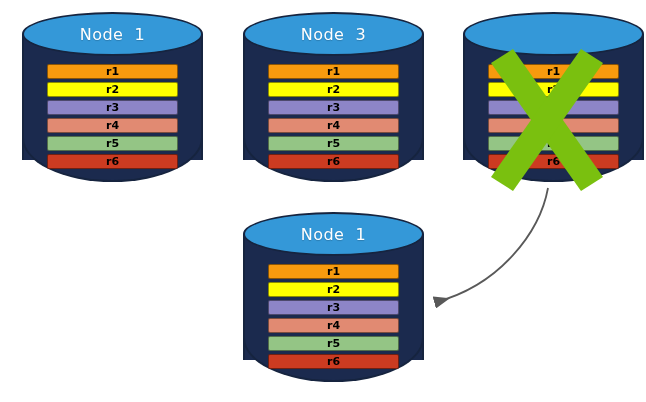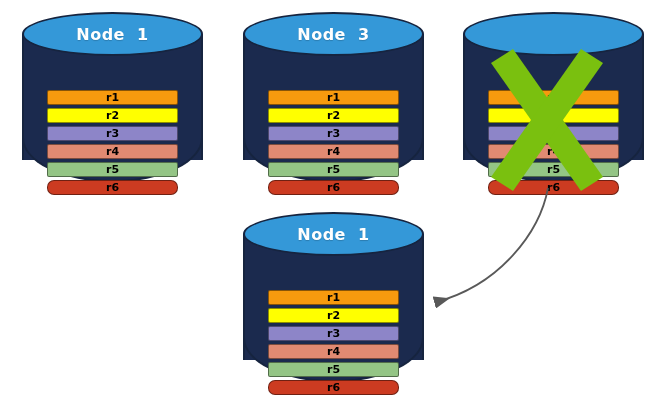--- a/index.html
+++ b/index.html
@@ -64,51 +64,50 @@
     position: absolute;
     left: 0;
     top: 0;
     width: 100%;
     height: 44px;
     display: flex;
     align-items: center;
     justify-content: center;
     color: #ffffff;
     font-size: 16px;
-    font-weight: bold;
+    font-weight: normal;
     letter-spacing: 0.5px;
     white-space: pre;
     z-index: 4;
     text-shadow: 0 1px 1px rgba(0,0,0,0.18);
   }
 
   
   .rows {
     position: absolute;
     left: 14%;
     right: 14%;
     top: 52px;
     z-index: 2;
-    margin-top: 26px;
   }
   .row {
     height: 15px;
     margin-bottom: 3px;
     border: 1px solid rgba(0,0,0,0.45);
     border-radius: 2px;
     display: flex;
     align-items: center;
     justify-content: center;
     font-size: 11px;
     font-weight: bold;
     color: #000000;
     line-height: 1;
     box-sizing: border-box;
   }
-  .row:last-child { margin-bottom: 0; border-radius: 7px; }
+  .row:last-child { margin-bottom: 0; }
 
   
   .x-mark {
     position: absolute;
     z-index: 5;
     pointer-events: none;
   }
 
   
   .arrow-layer {

